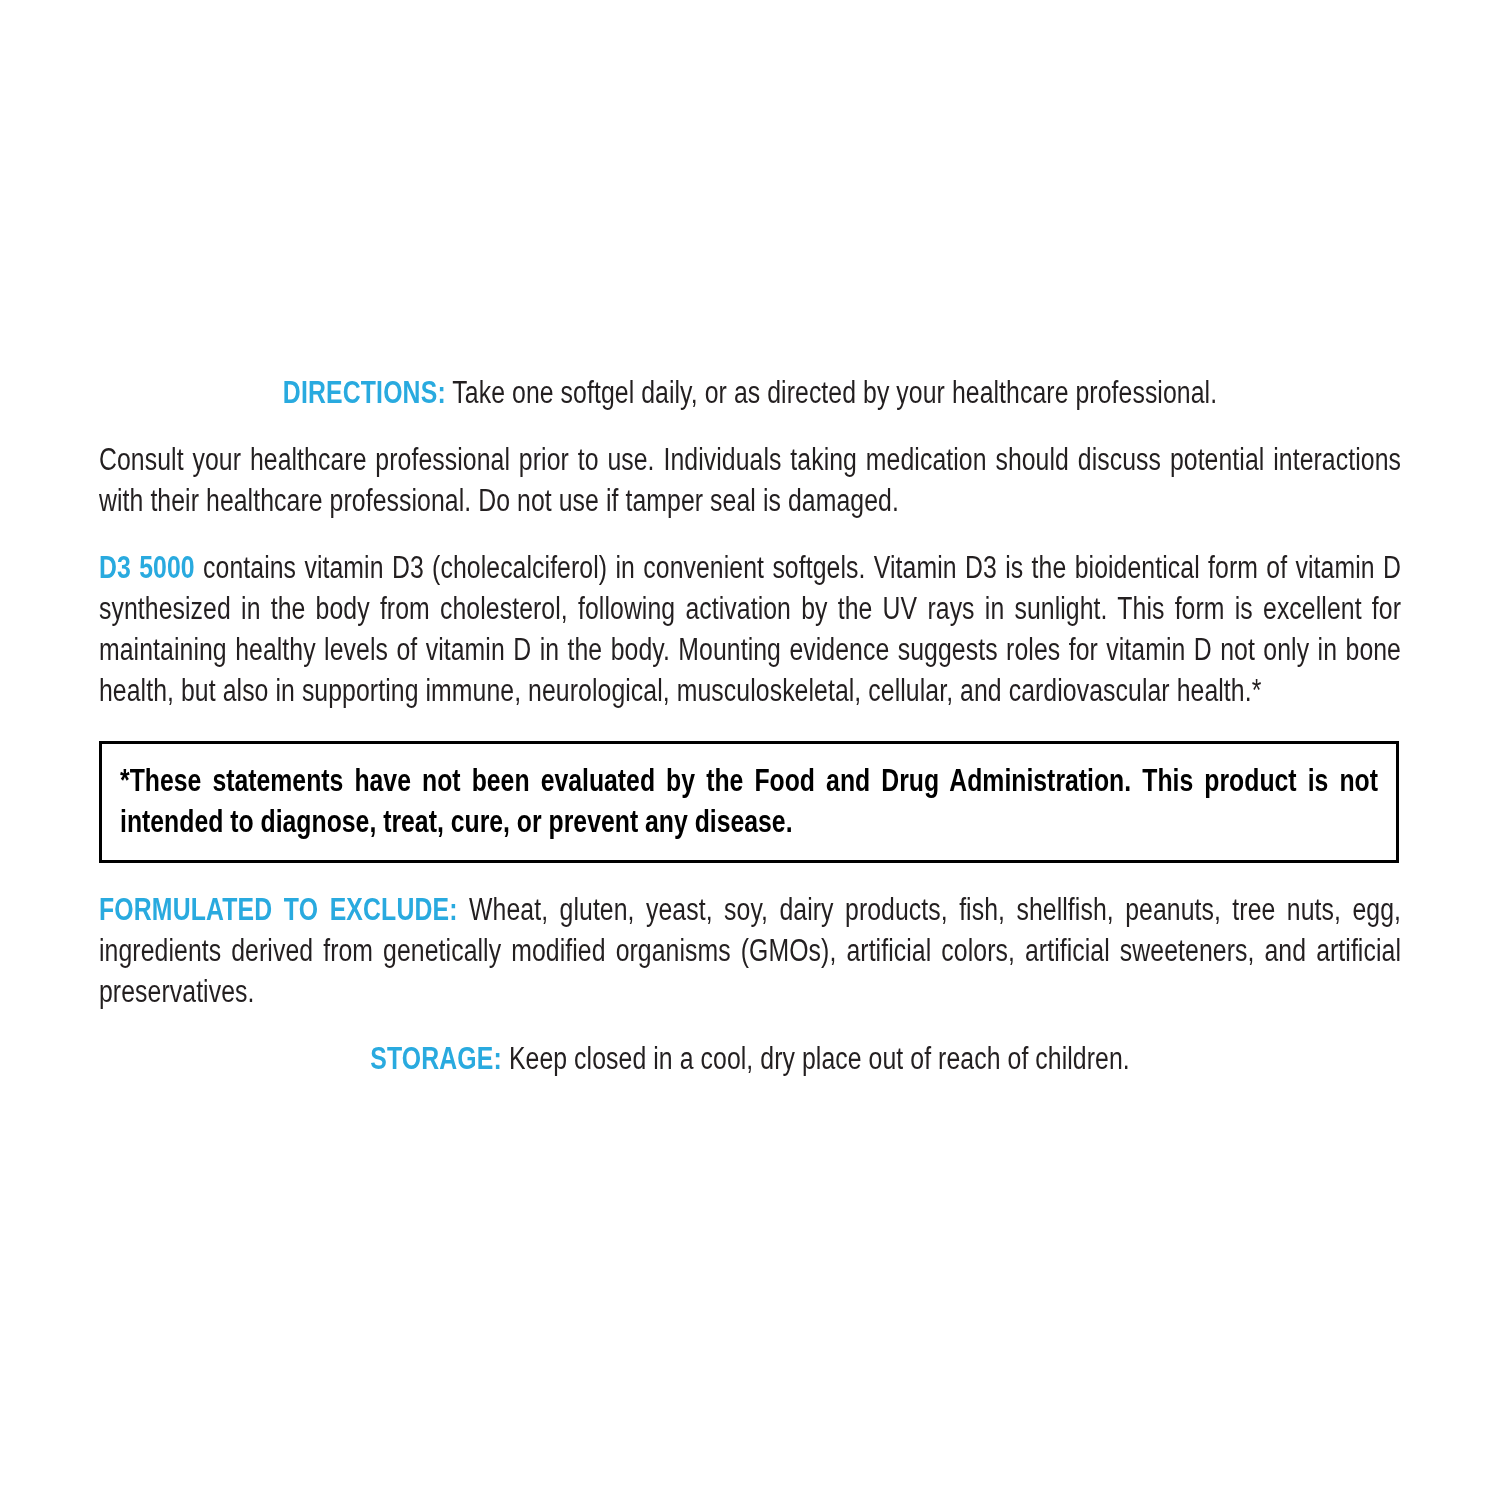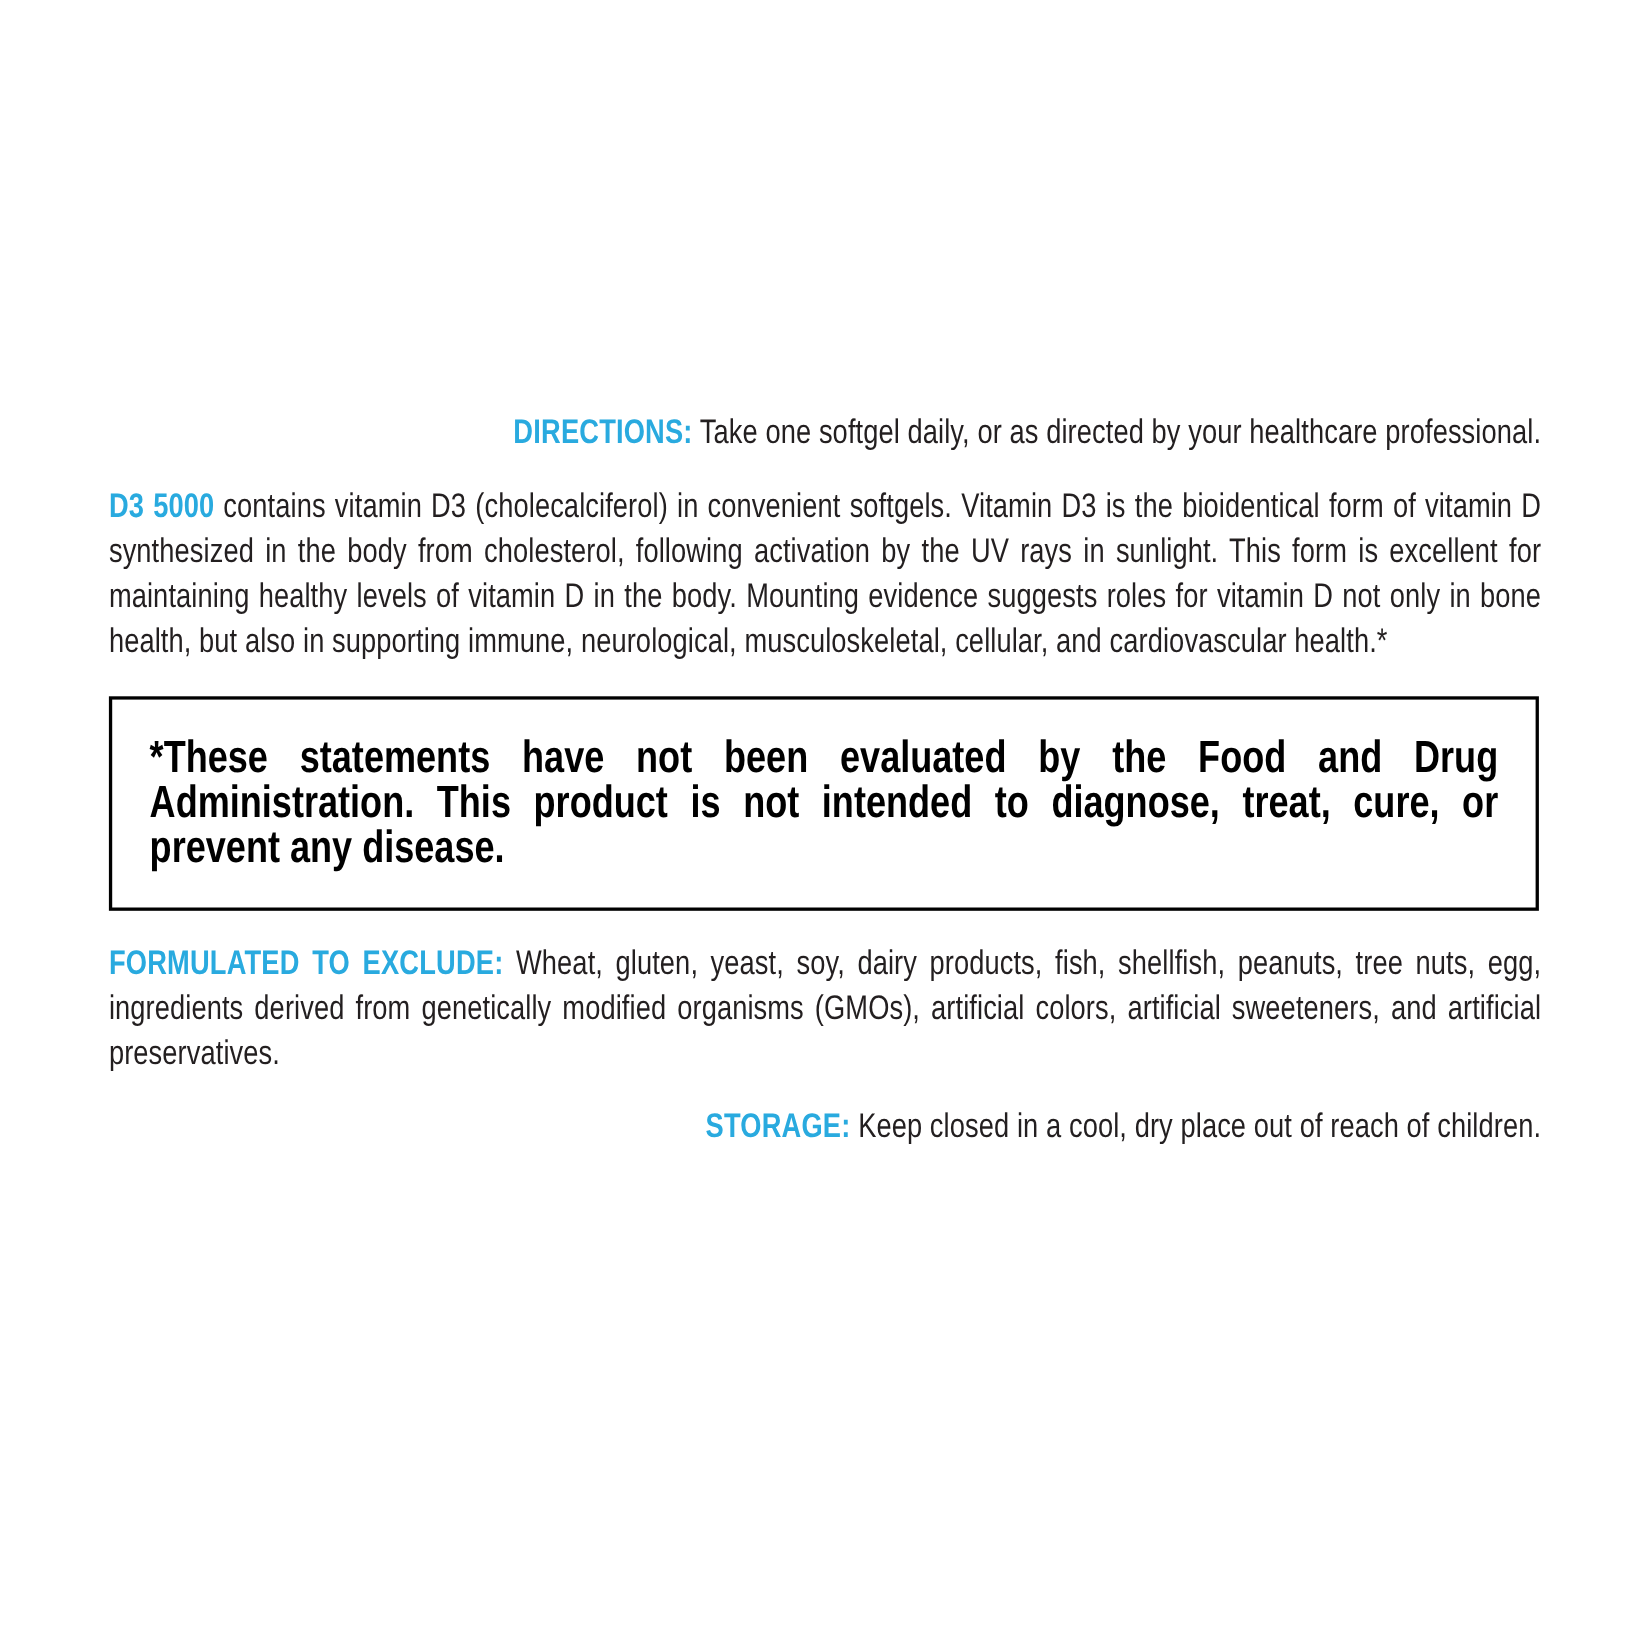--- a/index.html
+++ b/index.html
@@ -44,21 +44,21 @@
     font-size: 31px;
     line-height: 41px;
     color: #231f20;
     text-align: justify;
     text-justify: inter-word;
     letter-spacing: 0.1px;
     margin: 0;
   }
 
   .para.left {
-    text-align: right;
+    text-align: center;
   }
 
   .para + .para {
     margin-top: 26px;
   }
 
   .heading {
     color: #29aadf;
     font-weight: bold;
     letter-spacing: 0.2px;
@@ -73,27 +73,27 @@
   .disclaimer-box {
     border: 3px solid #000000;
     box-sizing: border-box;
     margin-top: 30px;
     margin-bottom: 26px;
     padding: 16px 18px 18px 18px;
     width: 1300px;
   }
 
   .disclaimer-text {
-    font-size: 41px;
+    font-size: 31px;
     line-height: 41px;
     color: #000000;
     font-weight: bold;
     text-align: justify;
     text-justify: inter-word;
-    margin: 16px;
+    margin: 0;
   }
 
   .disclaimer-text .cond {
     width: 125%;
   }
 
   .block-gap-top {
     margin-top: 26px;
   }
 
@@ -105,20 +105,23 @@
 <body>
 
 <div id="label-panel">
 
   <div id="content">
 
     <p class="para left section">
       <span class="cond"><span class="heading">DIRECTIONS:</span><span> Take one softgel daily, or as directed by your healthcare professional.</span></span>
     </p>
 
+    <p class="para section">
+      <span class="cond">Consult your healthcare professional prior to use. Individuals taking medication should discuss potential interactions with their healthcare professional. Do not use if tamper seal is damaged.</span>
+    </p>
 
     <p class="para section">
       <span class="cond"><span class="inline-brand">D3 5000</span><span> contains vitamin D3 (cholecalciferol) in convenient softgels. Vitamin D3 is the bioidentical form of vitamin D synthesized in the body from cholesterol, following activation by the UV rays in sunlight. This form is excellent for maintaining healthy levels of vitamin D in the body. Mounting evidence suggests roles for vitamin D not only in bone health, but also in supporting immune, neurological, musculoskeletal, cellular, and cardiovascular health.*</span></span>
     </p>
 
     <div class="disclaimer-box">
       <p class="disclaimer-text">
         <span class="cond">*These statements have not been evaluated by the Food and Drug Administration. This product is not intended to diagnose, treat, cure, or prevent any disease.</span>
       </p>
     </div>

